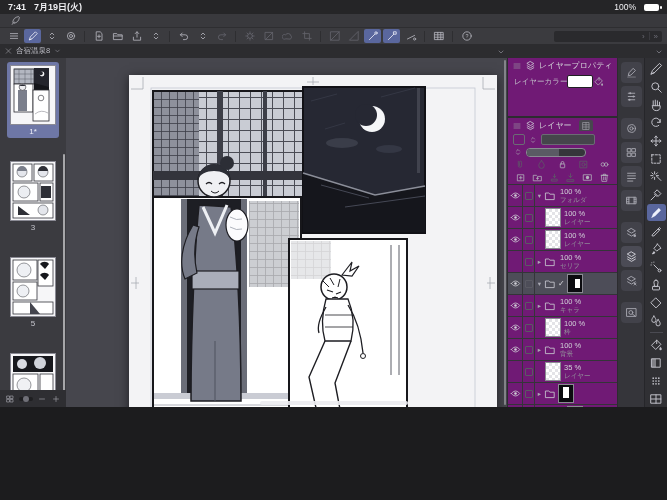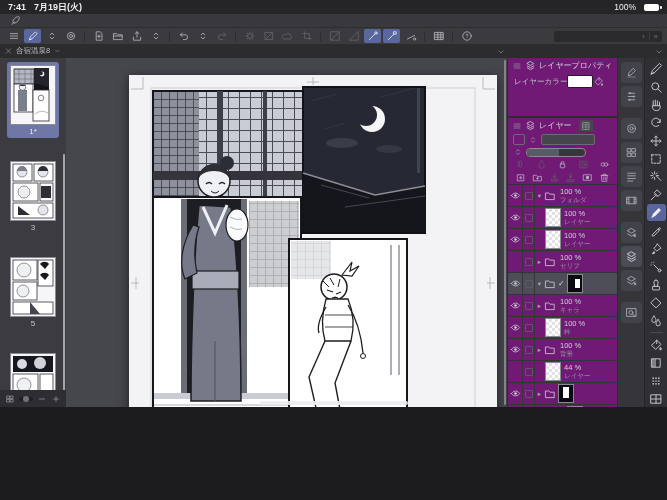--- a/index.html
+++ b/index.html
@@ -1274,21 +1274,21 @@
           </div>
           <div class="lrow">
             <span class="eyecell"></span>
             <span class="chkcell">
               <span class="chkbox"></span>
             </span>
             <span class="expcell"></span>
 
             <span class="thumb checker"></span>
             <span class="labcol">
-              <span class="pct">44 %</span>
+              <span class="pct">35 %</span>
               <span class="lname">レイヤー</span>
             </span>
 
           </div>
           <div class="lrow">
             <span class="eyecell">
               <svg class="ic i11">
                 <use href="#sym-eye"></use>
               </svg>
             </span>

